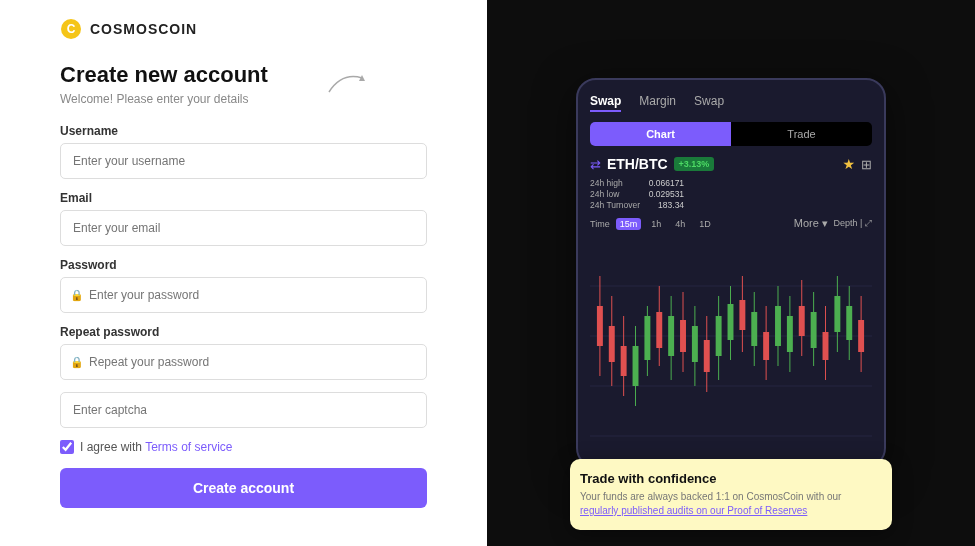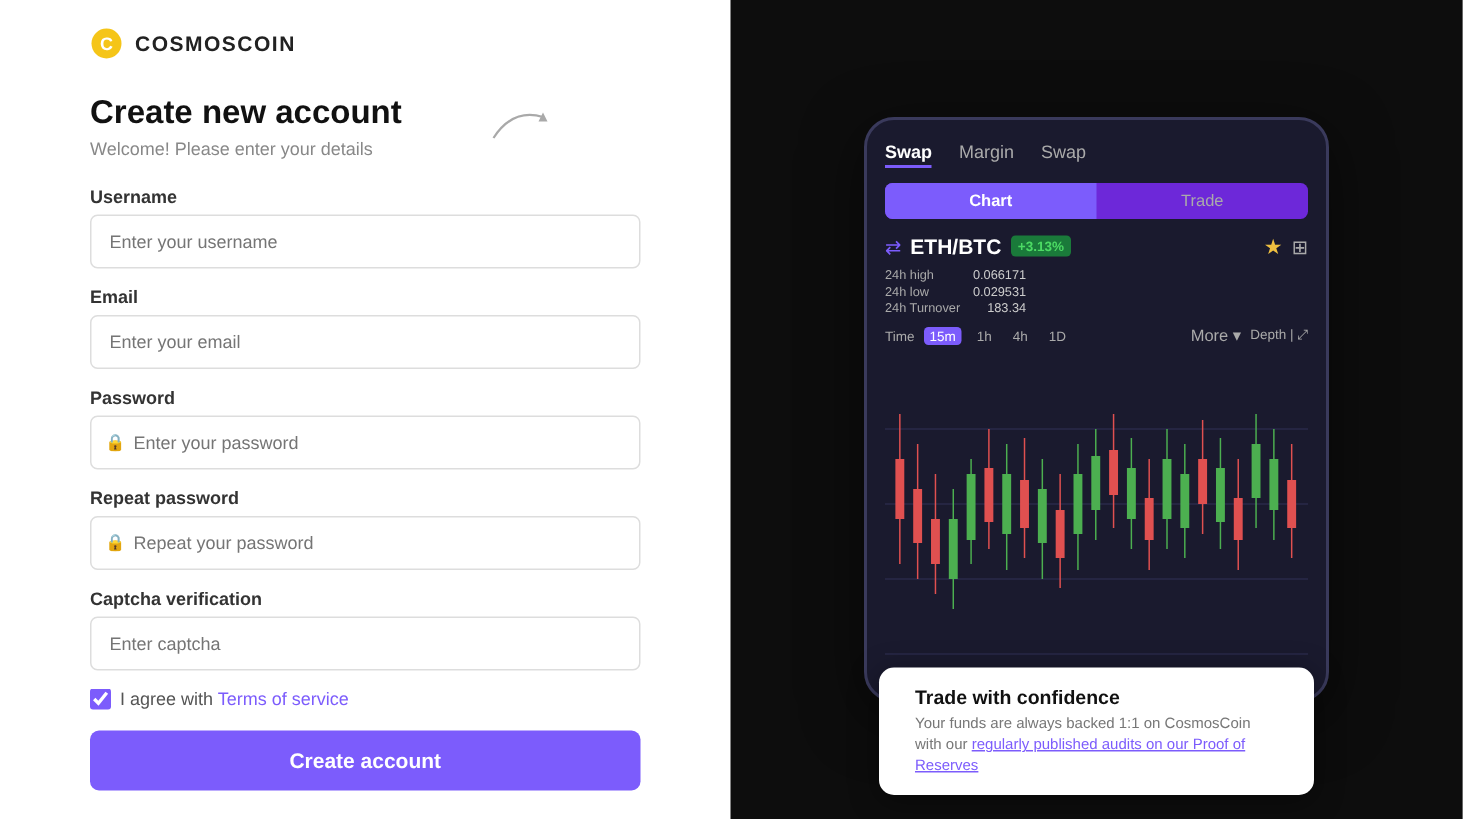--- a/index.html
+++ b/index.html
@@ -204,21 +204,21 @@
       font-weight: 600;
       border-bottom: 2px solid #7c5cfc;
     }
 
     
     .chart-trade-toggle {
       display: flex;
       border-radius: 5px;
       overflow: hidden;
       margin-bottom: 10px;
-      background: #6d28d9;
+      background: #000000;
     }
     .toggle-btn {
       flex: 1;
       height: 24px;
       display: flex;
       align-items: center;
       justify-content: center;
       font-size: 11px;
       color: #aaa;
       cursor: pointer;
@@ -354,24 +354,24 @@
       width: 100%;
       height: 100%;
     }
 
     
     .confidence-popup {
       position: absolute;
       bottom: 16px;
       left: 50%;
       transform: translateX(-50%);
-      width: 290px;
-      background: #ffffff;
+      width: 322px;
+      background: #fef9c3;
       border-radius: 10px;
-      padding: 12px 24px;
+      padding: 12px 10px;
       box-shadow: 0 4px 20px rgba(0,0,0,0.4);
     }
     .confidence-title {
       font-size: 13px;
       font-weight: 700;
       color: #111;
       margin-bottom: 4px;
     }
     .confidence-text {
       font-size: 10px;
@@ -428,21 +428,20 @@
   <div class="field-group">
     <label class="field-label">Repeat password</label>
     <div class="field-input-icon">
       <span class="lock-icon">🔒</span>
       <input class="field-input" type="password" placeholder="Repeat your password" style="">
     </div>
   </div>
 
   
   <div class="captcha-section">
-    <label class="captcha-label">Captcha verification</label>
     <input class="field-input" type="text" placeholder="Enter captcha" style="">
   </div>
 
   
   <div class="terms-row">
     <input class="terms-checkbox" type="checkbox" checked="" style="">
     <span class="terms-text">
       <span>I agree with </span><a class="terms-link" href="#">Terms of service</a>
     </span>
   </div>

